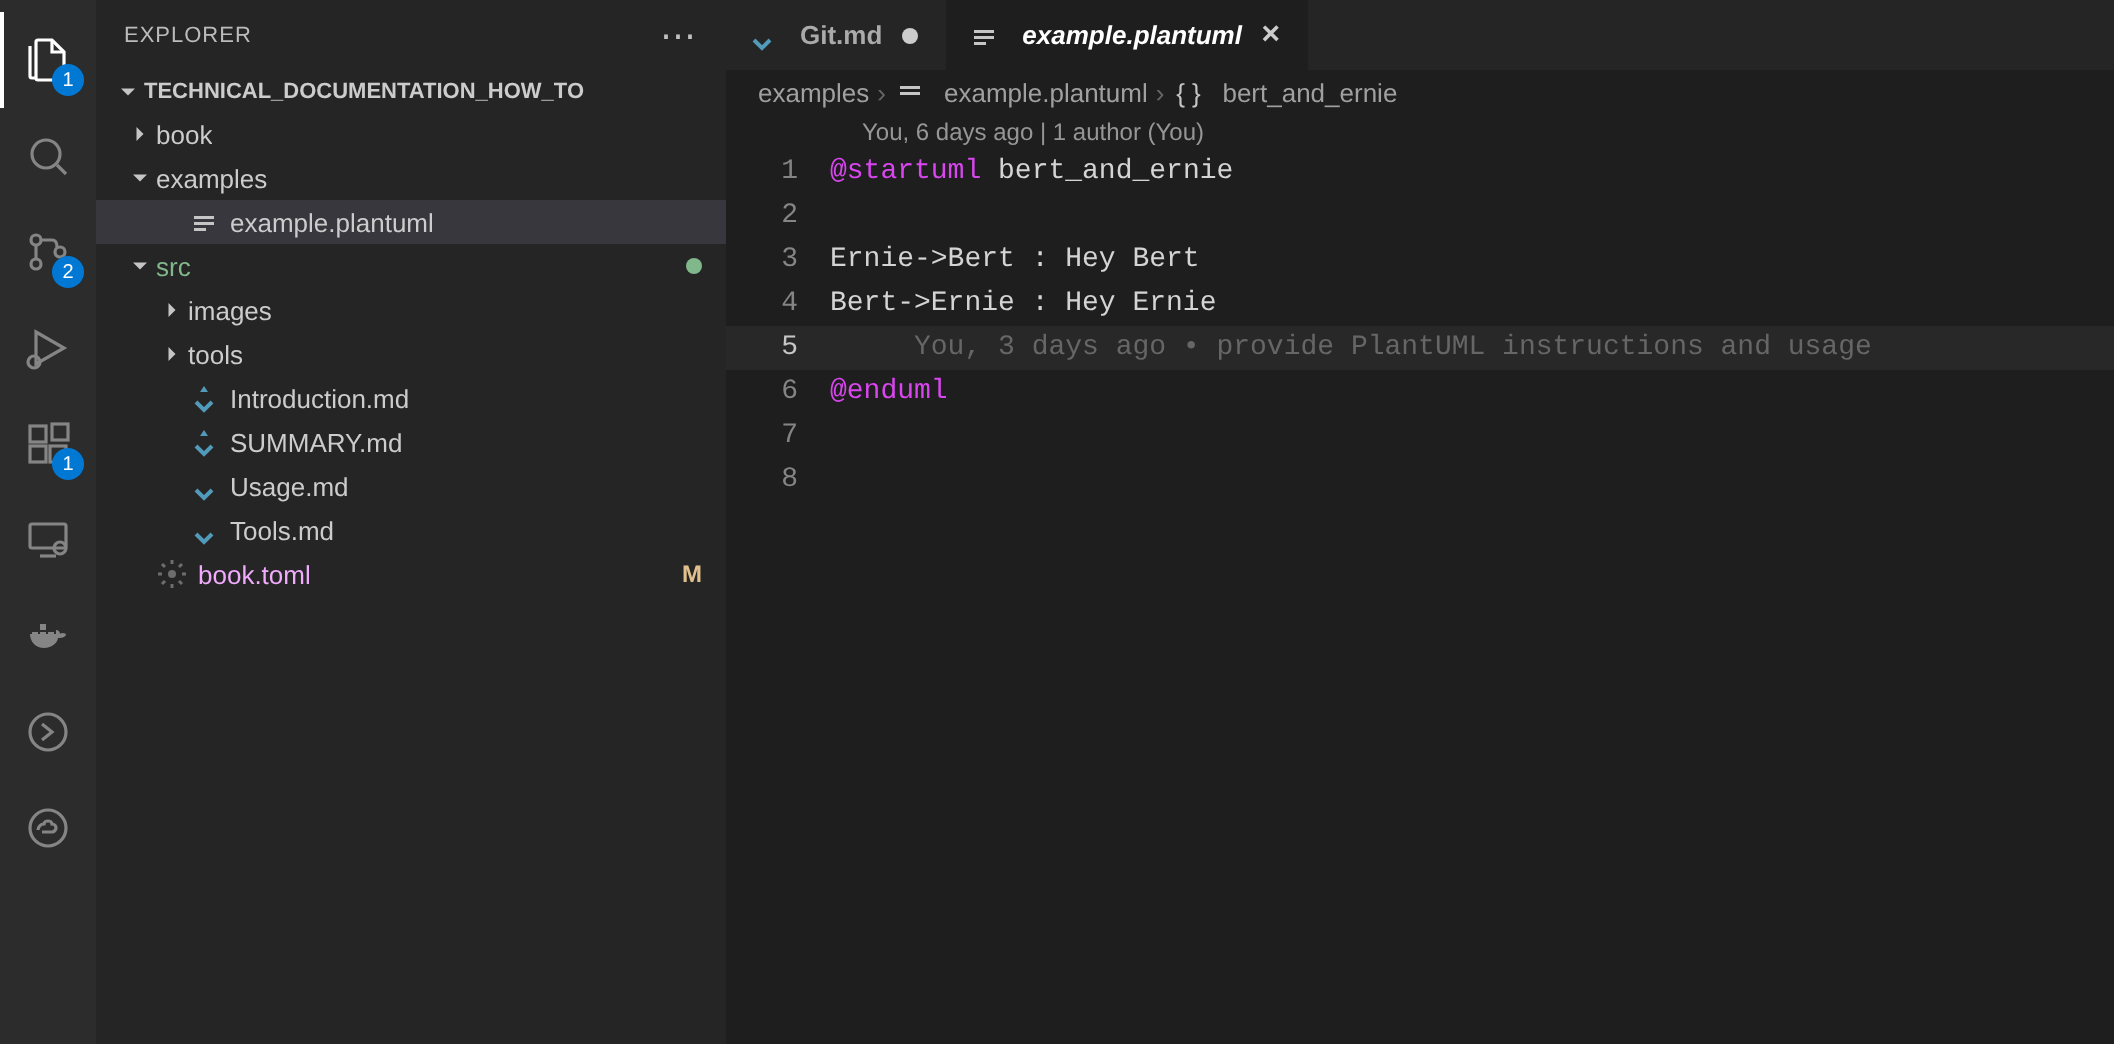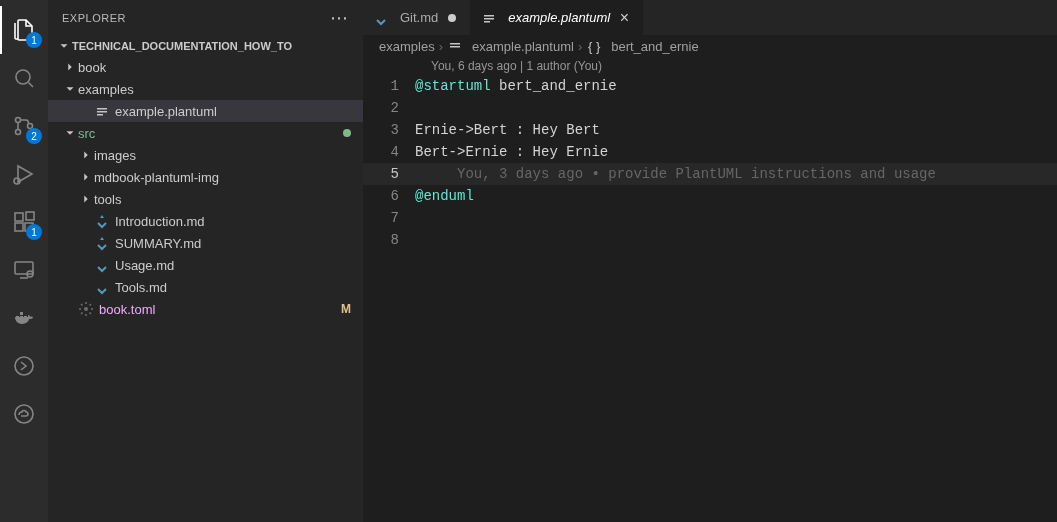--- a/index.html
+++ b/index.html
@@ -51,38 +51,38 @@
     .green { color: #81b88b; }
     .yellowish { color: #f0abfc; }
     .status-dot { width: 8px; height: 8px; border-radius: 4px; background: #81b88b; position: absolute; right: 12px; }
     .status-m { position: absolute; right: 12px; color: #e2c08d; font-size: 12px; font-weight:600;}
     .editor {
       flex: 1; display: flex; flex-direction: column; background: #1e1e1e;
     }
     .tabs { height: 35px; background: #252526; display: flex; }
     .tab {
       display: flex; align-items: center; padding: 0 10px; font-size: 13px;
-      color: #aaa; cursor: pointer; gap: 6px; border-right: 1px solid #1e1e1e;
+      color: #aaa; cursor: pointer; gap: 6px; border-right: 1px solid #1e1e1e; font-weight: bold;
     }
     .tab.active { background: #1e1e1e; color: #fff; font-style: italic; }
     .tab-close { width: 16px; height: 16px; display:flex; align-items:center; justify-content:center; color:#ccc; font-size:16px;}
     .tab-dirty { width: 8px; height: 8px; border-radius: 4px; background: #ccc; margin:0 4px;}
     .breadcrumbs {
       height: 22px; display: flex; align-items:center; padding: 0 16px;
       font-size: 13px; color: #a0a0a0; gap: 4px;
     }
     .breadcrumbs .sep { color: #666; }
     .codelens { color: #969696; font-size: 12px; padding-left:68px; height:18px; display:flex; align-items:center;}
     .code { font-family: Consolas, "Courier New", monospace; font-size: 14px; }
     .code-row { display: flex; height: 22px; align-items: center;}
     .gutter { width: 52px; text-align: right; padding-right:16px; color:#858585;}
     .code-row.active { background: #282828; }
     .code-row.active .gutter { color:#c6c6c6;}
     .line { white-space: pre; }
-    .kw { color: #5eead4; }
+    .kw { color: #d946ef; }
     .txt { color: #d4d4d4; }
     .ghost { color: #666; font-style:normal;}
     .arrow-icon svg { width: 14px; height:14px;}
     .dots { font-size:18px; letter-spacing:1px; color:#c0c0c0;}
   </style>
 </head>
 <body>
 
 <div class="activity-bar">
   <div class="activity-item active">
@@ -204,28 +204,20 @@
       <span class="tree-label green">src</span>
       <span class="status-dot"></span>
     </div>
     <div class="tree-row" style="padding-left:30px">
       <span class="tree-arrow arrow-icon">
           <svg viewBox="0 0 16 16" fill="currentColor">
             <path d="M6 4l4 4-4 4z"></path>
           </svg>
         </span>
       <span class="tree-label">images</span>
-    </div>
-    <div class="tree-row" style="padding-left:30px">
-      <span class="tree-arrow arrow-icon">
-          <svg viewBox="0 0 16 16" fill="currentColor">
-            <path d="M6 4l4 4-4 4z"></path>
-          </svg>
-        </span>
-      <span class="tree-label">mdbook-plantuml-img</span>
     </div>
     <div class="tree-row" style="padding-left:30px">
       <span class="tree-arrow arrow-icon">
           <svg viewBox="0 0 16 16" fill="currentColor">
             <path d="M6 4l4 4-4 4z"></path>
           </svg>
         </span>
       <span class="tree-label">tools</span>
     </div>
     <div class="tree-row" style="padding-left:30px">

